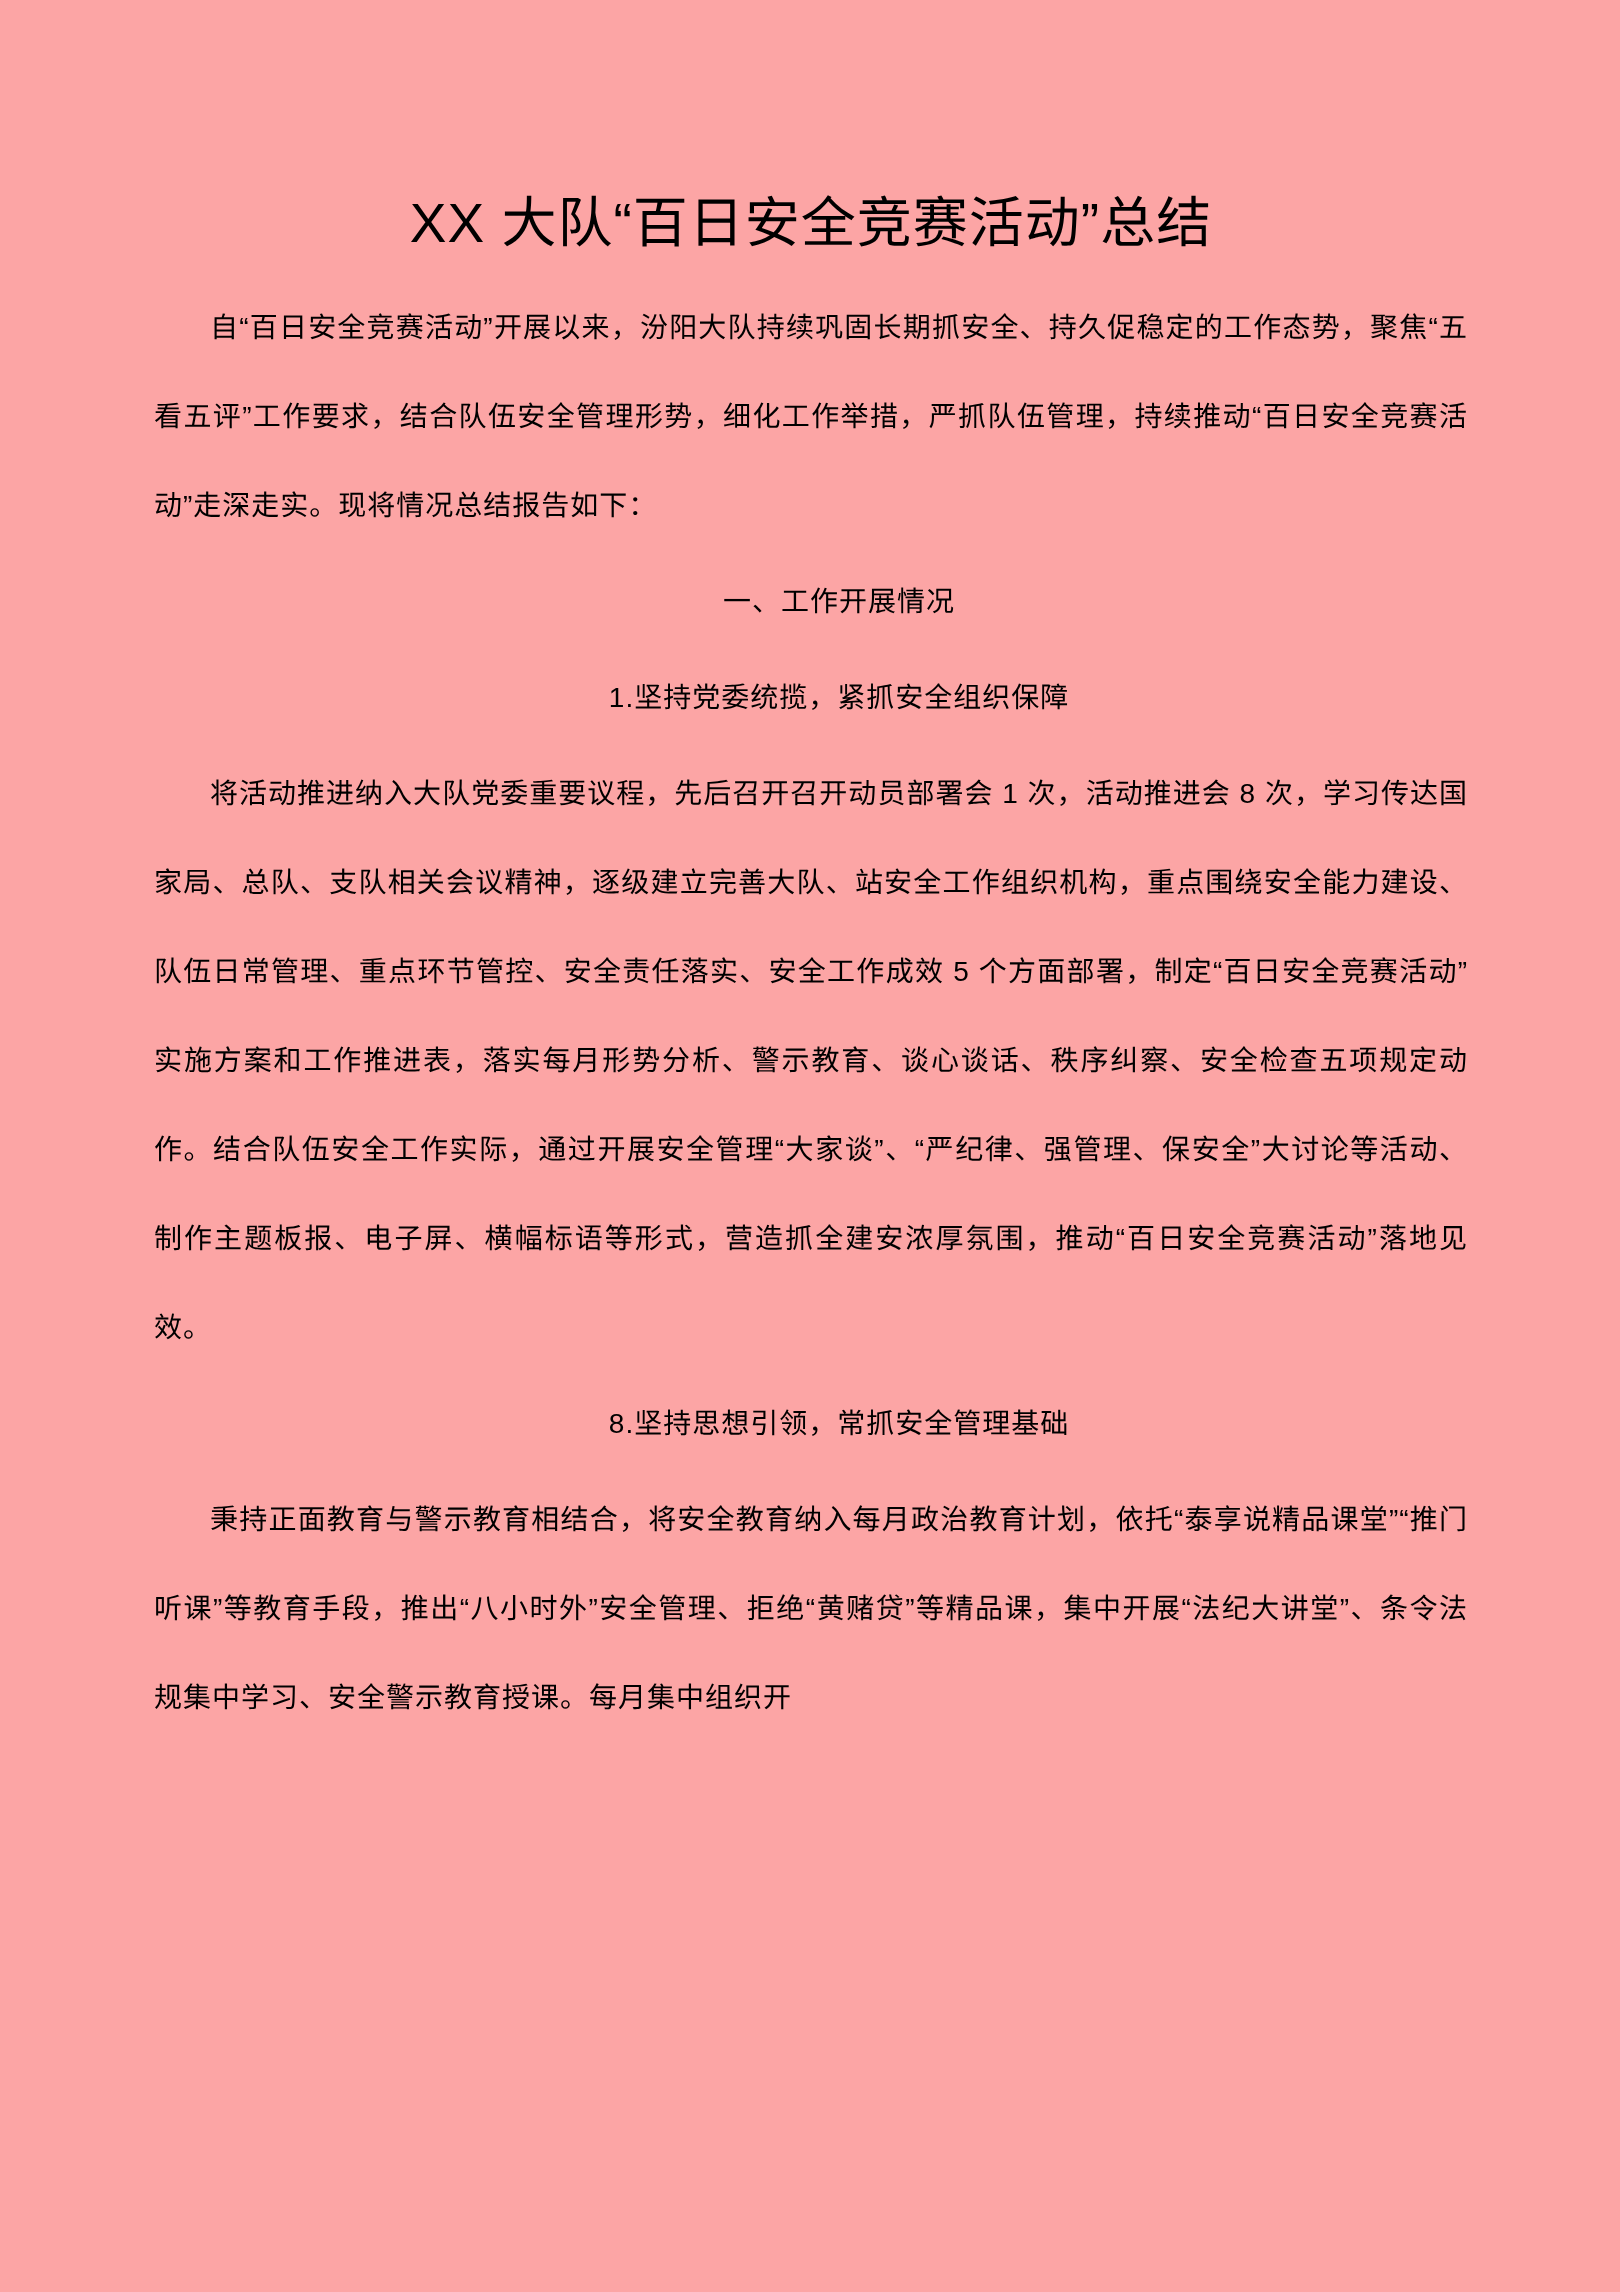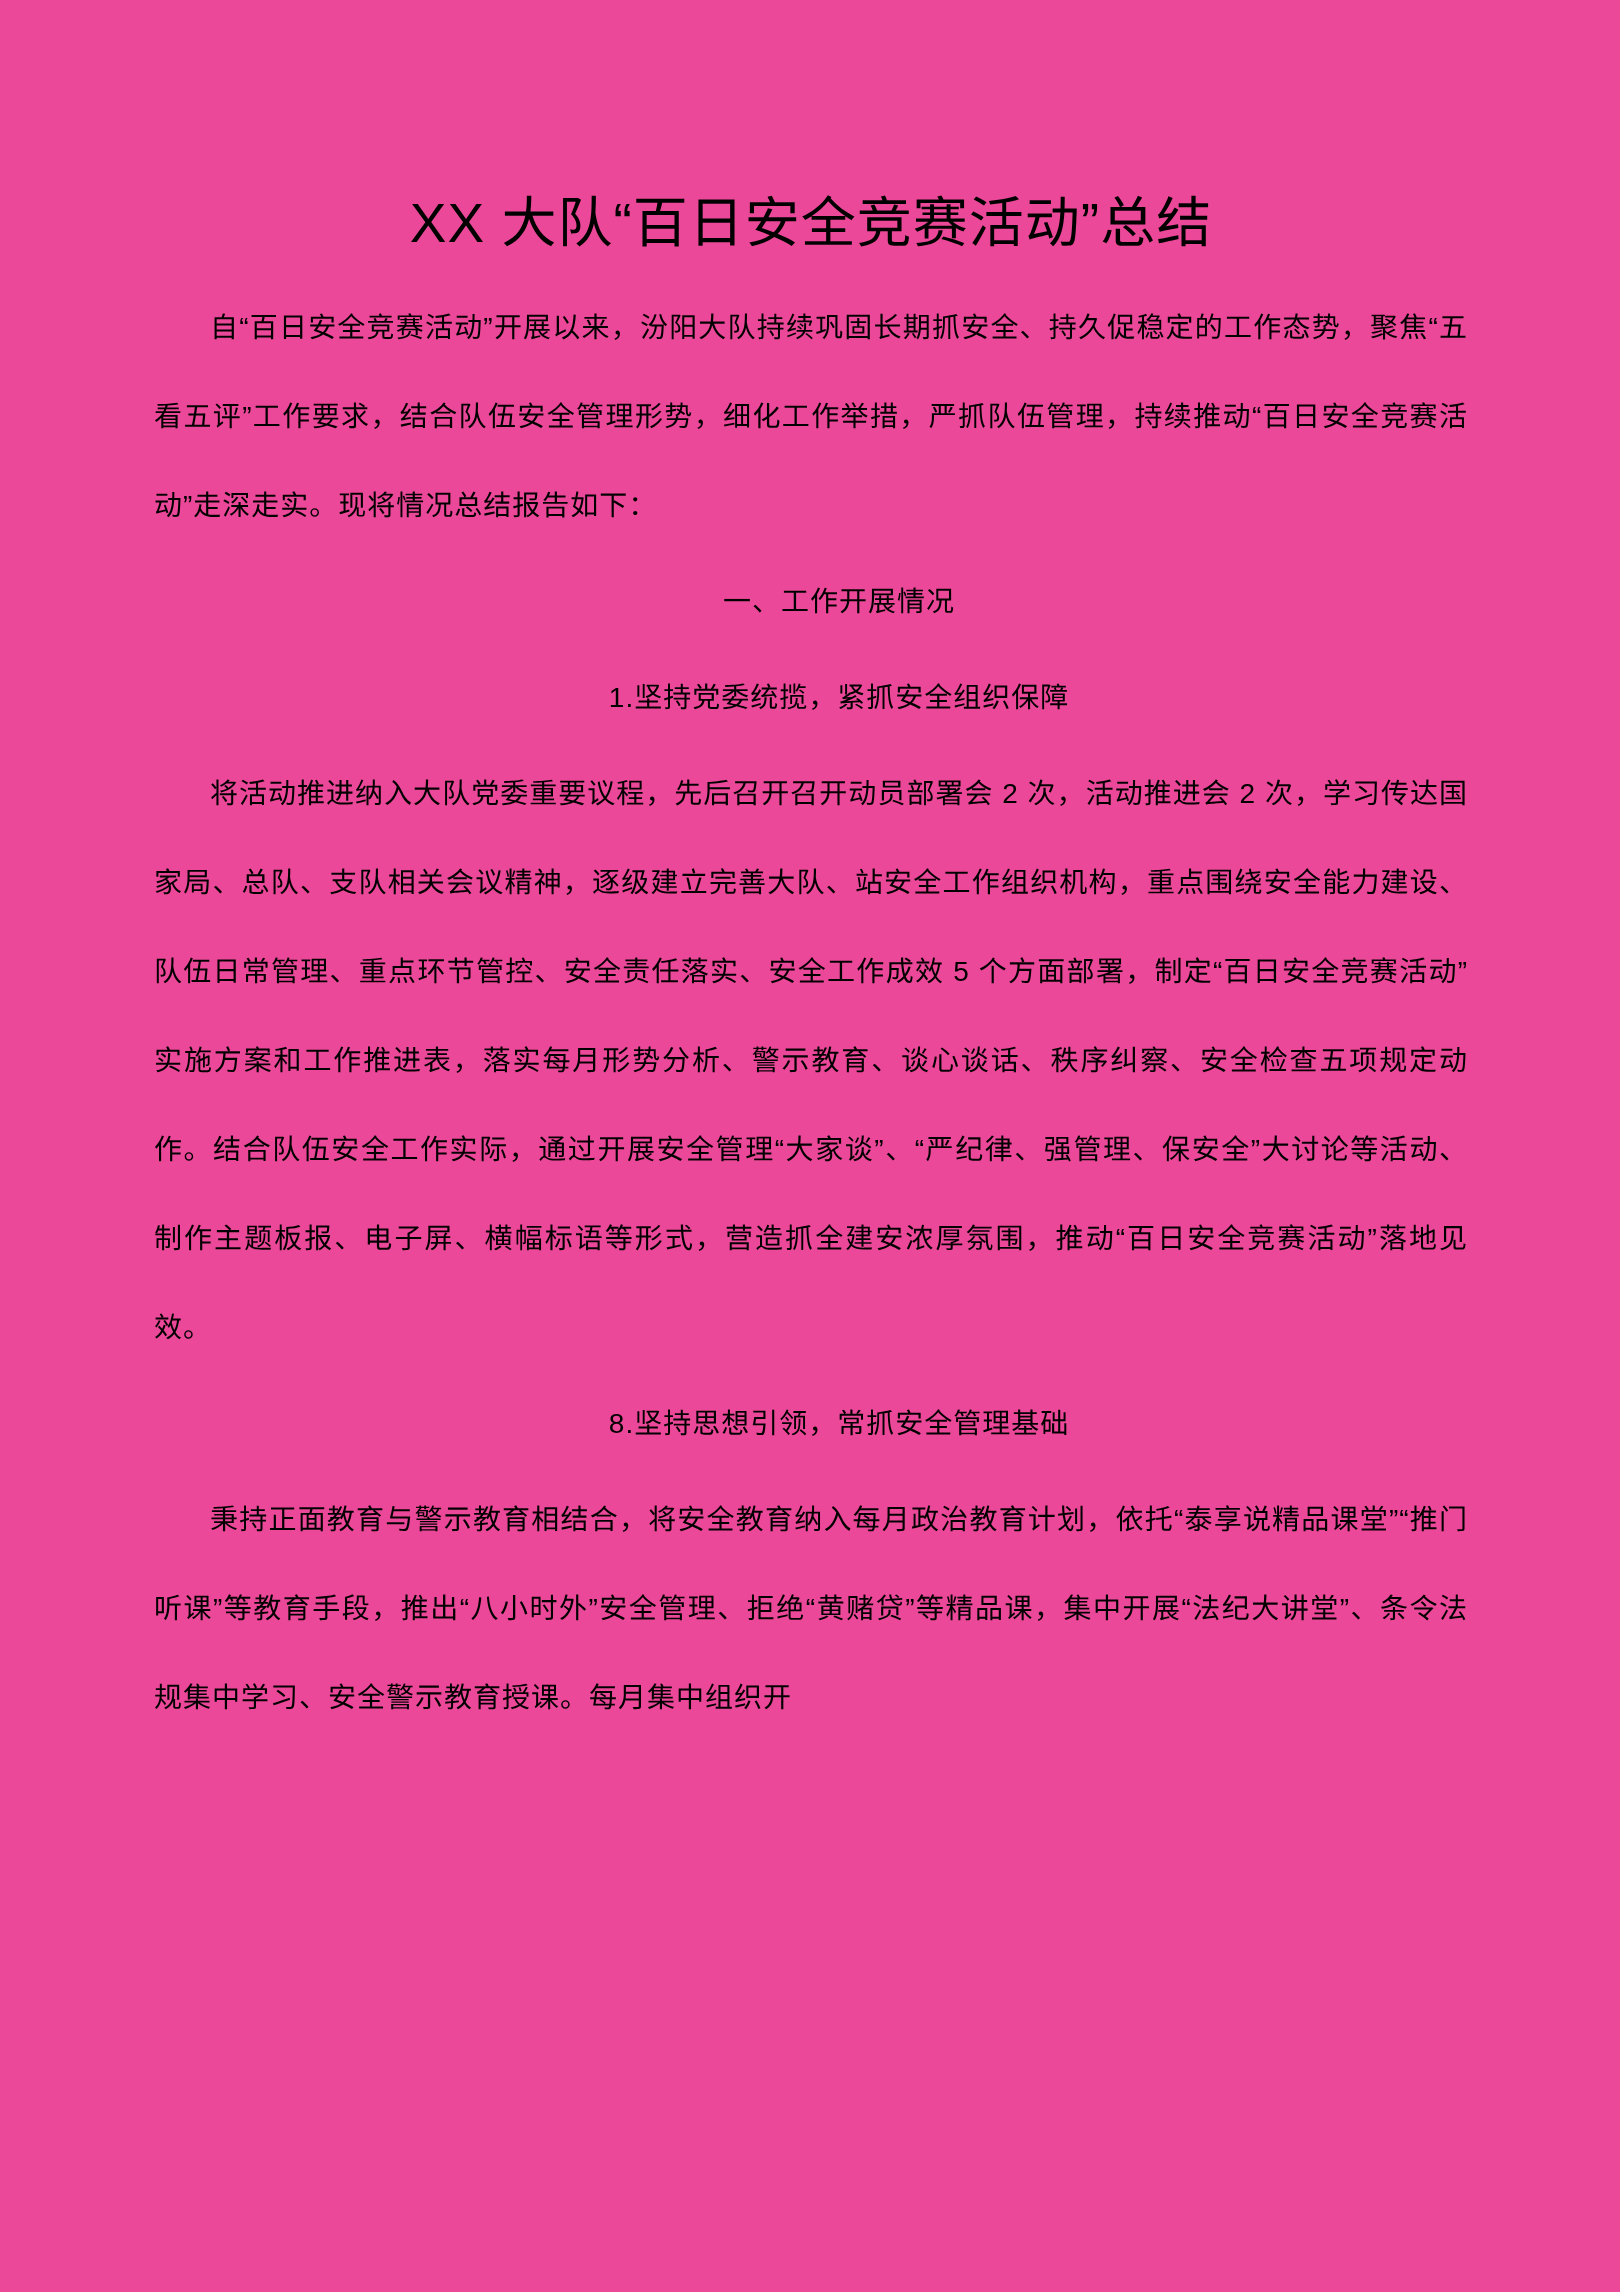--- a/index.html
+++ b/index.html
@@ -5,21 +5,21 @@
     html, body {
       margin: 0;
       padding: 0;
       background: #ffffff;
     }
     .page {
       position: relative;
       width: 1620px;
       height: 2293px;
       margin: 0 auto;
-      background: #ec4899;
+      background: #fca5a5;
       color: #000000;
       box-sizing: border-box;
       padding: 181px 145px 0 147px;
       font-family: "Liberation Sans", "DejaVu Sans", sans-serif;
       overflow: hidden;
     }
     .doc-title {
       margin: 0 0 17.6px 0;
       text-align: center;
       font-size: 55px;
@@ -51,19 +51,19 @@
 
 <div class="page">
   <h1 class="doc-title">XX 大队“百日安全竞赛活动”总结</h1>
 
   <p class="para">自“百日安全竞赛活动”开展以来，汾阳大队持续巩固长期抓安全、持久促稳定的工作态势，聚焦“五看五评”工作要求，结合队伍安全管理形势，细化工作举措，严抓队伍管理，持续推动“百日安全竞赛活动”走深走实。现将情况总结报告如下：</p>
 
   <p class="section-heading">一、工作开展情况</p>
 
   <p class="sub-heading">1.坚持党委统揽，紧抓安全组织保障</p>
 
-  <p class="para">将活动推进纳入大队党委重要议程，先后召开召开动员部署会 2 次，活动推进会 2 次，学习传达国家局、总队、支队相关会议精神，逐级建立完善大队、站安全工作组织机构，重点围绕安全能力建设、队伍日常管理、重点环节管控、安全责任落实、安全工作成效 5 个方面部署，制定“百日安全竞赛活动”实施方案和工作推进表，落实每月形势分析、警示教育、谈心谈话、秩序纠察、安全检查五项规定动作。结合队伍安全工作实际，通过开展安全管理“大家谈”、“严纪律、强管理、保安全”大讨论等活动、制作主题板报、电子屏、横幅标语等形式，营造抓全建安浓厚氛围，推动“百日安全竞赛活动”落地见效。</p>
+  <p class="para">将活动推进纳入大队党委重要议程，先后召开召开动员部署会 1 次，活动推进会 8 次，学习传达国家局、总队、支队相关会议精神，逐级建立完善大队、站安全工作组织机构，重点围绕安全能力建设、队伍日常管理、重点环节管控、安全责任落实、安全工作成效 5 个方面部署，制定“百日安全竞赛活动”实施方案和工作推进表，落实每月形势分析、警示教育、谈心谈话、秩序纠察、安全检查五项规定动作。结合队伍安全工作实际，通过开展安全管理“大家谈”、“严纪律、强管理、保安全”大讨论等活动、制作主题板报、电子屏、横幅标语等形式，营造抓全建安浓厚氛围，推动“百日安全竞赛活动”落地见效。</p>
 
   <p class="sub-heading">8.坚持思想引领，常抓安全管理基础</p>
 
   <p class="para">秉持正面教育与警示教育相结合，将安全教育纳入每月政治教育计划，依托“泰享说精品课堂”“推门听课”等教育手段，推出“八小时外”安全管理、拒绝“黄赌贷”等精品课，集中开展“法纪大讲堂”、条令法规集中学习、安全警示教育授课。每月集中组织开</p>
 </div>
 
 
 </body></html>

